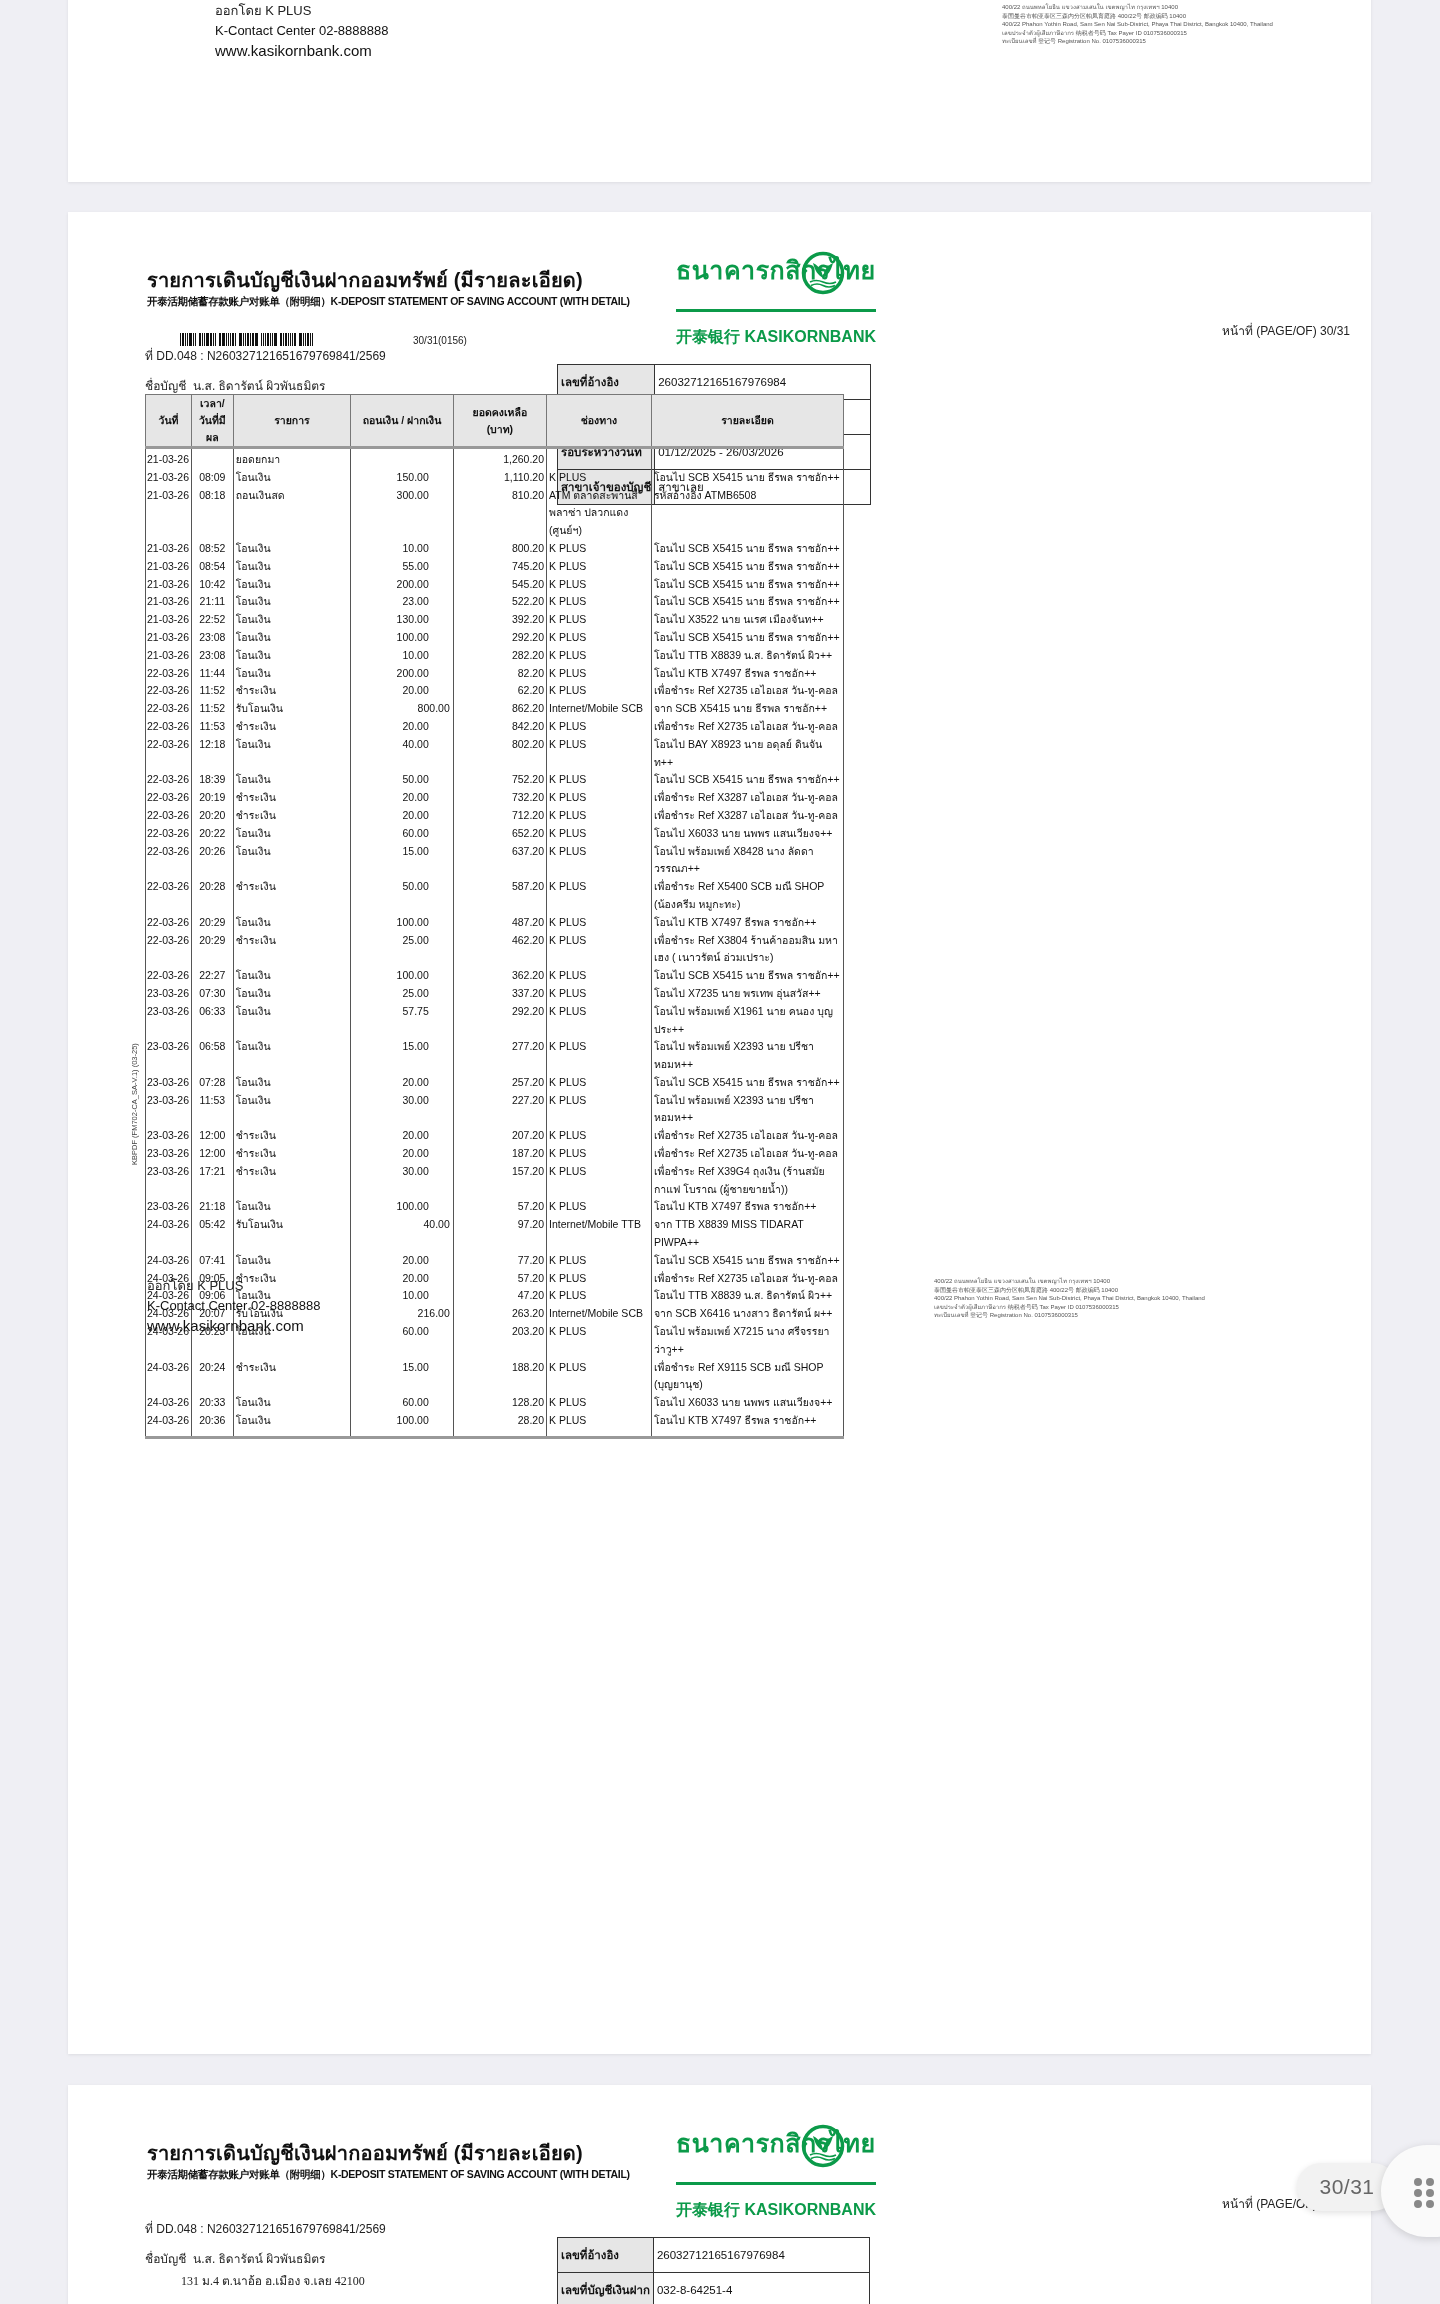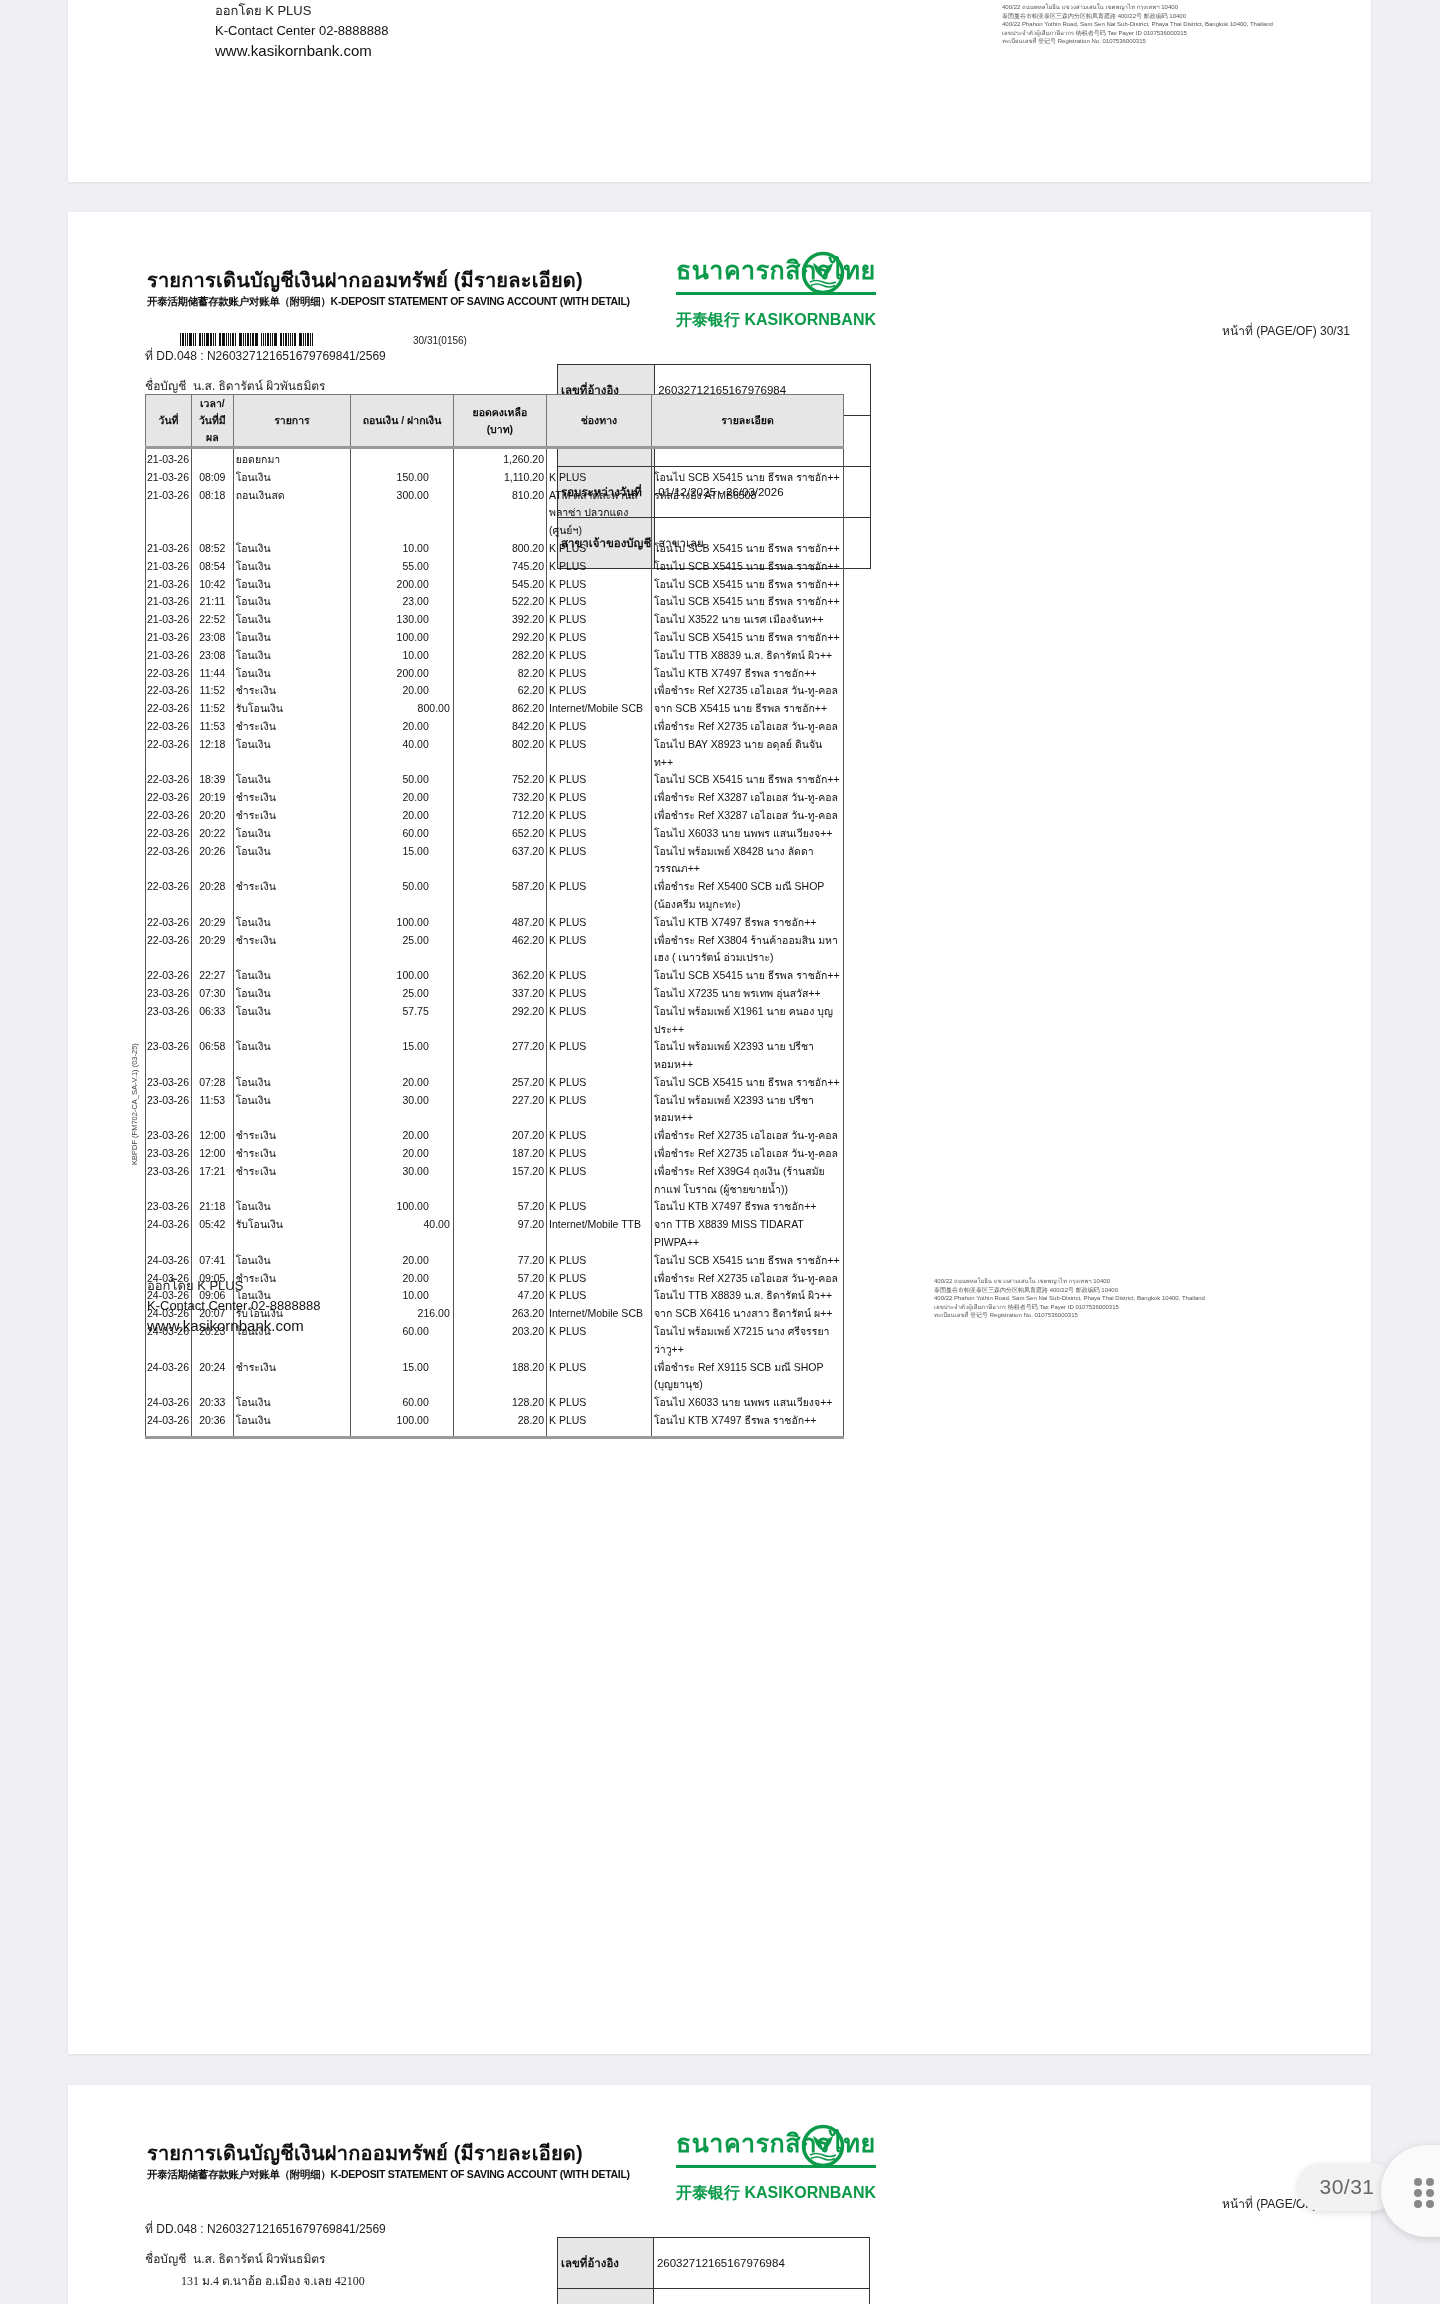--- a/index.html
+++ b/index.html
@@ -17,27 +17,27 @@
   .footer-block .web { font-size: 15px; color: #111; margin-top: 4px; }
   .bank-addr { position: absolute; left: 934px; font-size: 6px; line-height: 8.6px; color: #555; white-space: nowrap; }
 
   .doc-title { position: absolute; left: 147px; font-size: 20px; font-weight: bold; letter-spacing: 0.2px; }
   .doc-subtitle { position: absolute; left: 147px; font-size: 10.5px; font-weight: bold; letter-spacing: -0.3px; }
   .doc-no { position: absolute; left: 145px; font-size: 12px; color: #222; }
   .acct-name-line { position: absolute; left: 145px; font-size: 12px; color: #222; }
   .acct-addr { position: absolute; left: 181px; font-size: 12px; color: #222; font-family: Liberation Serif, serif; }
 
   .logo { position: absolute; left: 676px; width: 200px; }
-  .logo .th { color: #0b9a49; font-size: 25px; font-weight: bold; letter-spacing: 0.5px; border-bottom: 3px solid #0b9a49; padding-bottom: 2px; white-space: nowrap; }
+  .logo .th { color: #0b9a49; font-size: 25px; font-weight: bold; letter-spacing: 0.5px; border-bottom: 3px solid #0b9a49; padding-bottom: 19px; white-space: nowrap; }
   .logo .en { color: #0b9a49; font-size: 16px; font-weight: bold; margin-top: 15px; white-space: nowrap; }
   .logo-mark { position: absolute; left: 801px; width: 44px; height: 44px; }
   .page-of { position: absolute; right: 90px; font-size: 12px; color: #222; }
 
   .info-table { position: absolute; left: 557px; border-collapse: collapse; font-size: 11.5px; }
-  .info-table td { border: 1.3px solid #333; height: 19.5px; padding: 16px 3px; white-space: nowrap; }
+  .info-table td { border: 1.3px solid #333; height: 19.5px; padding: 8px 3px; white-space: nowrap; }
   .info-table td.k { background: #e6e6e6; font-weight: bold; width: 71px; }
   .info-table td.v { width: 216px; }
 
   .barcode { position: absolute; left: 180px; top: 333px; width: 146px; height: 13px; display: flex; align-items: stretch; }
   .barcode span { display: block; background: #111; margin-right: 1px; }
   .barcode-code { position: absolute; left: 413px; top: 335px; font-size: 10px; color: #222; }
 
   .side-code { position: absolute; left: 130px; top: 1165px; transform: rotate(-90deg); transform-origin: left top; font-size: 7.5px; color: #444; white-space: nowrap; }
 
   .txn { position: absolute; left: 145px; top: 394px; width: 699px; border-collapse: collapse; font-size: 10.5px; color: #111; }

